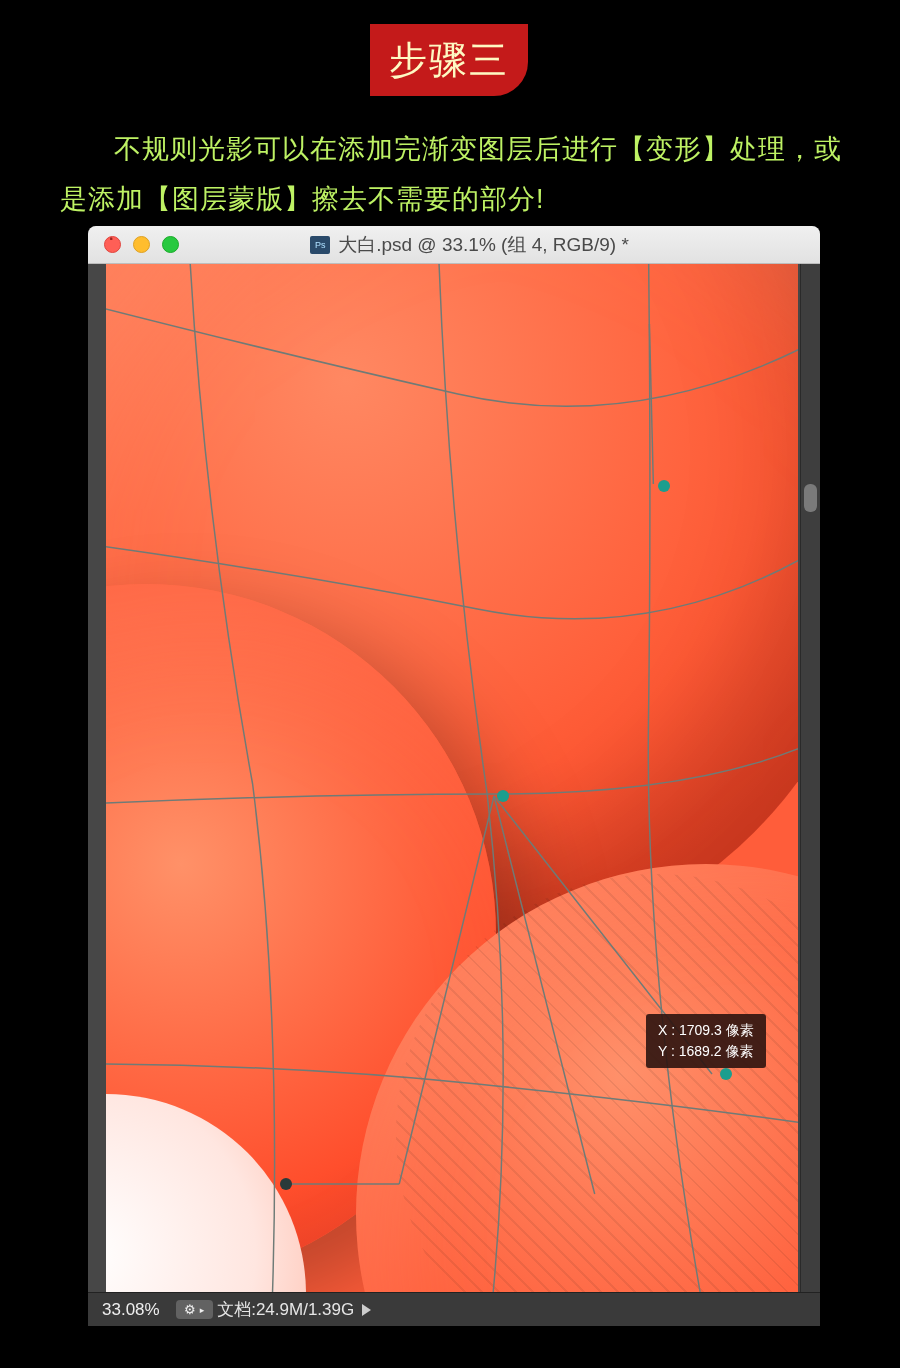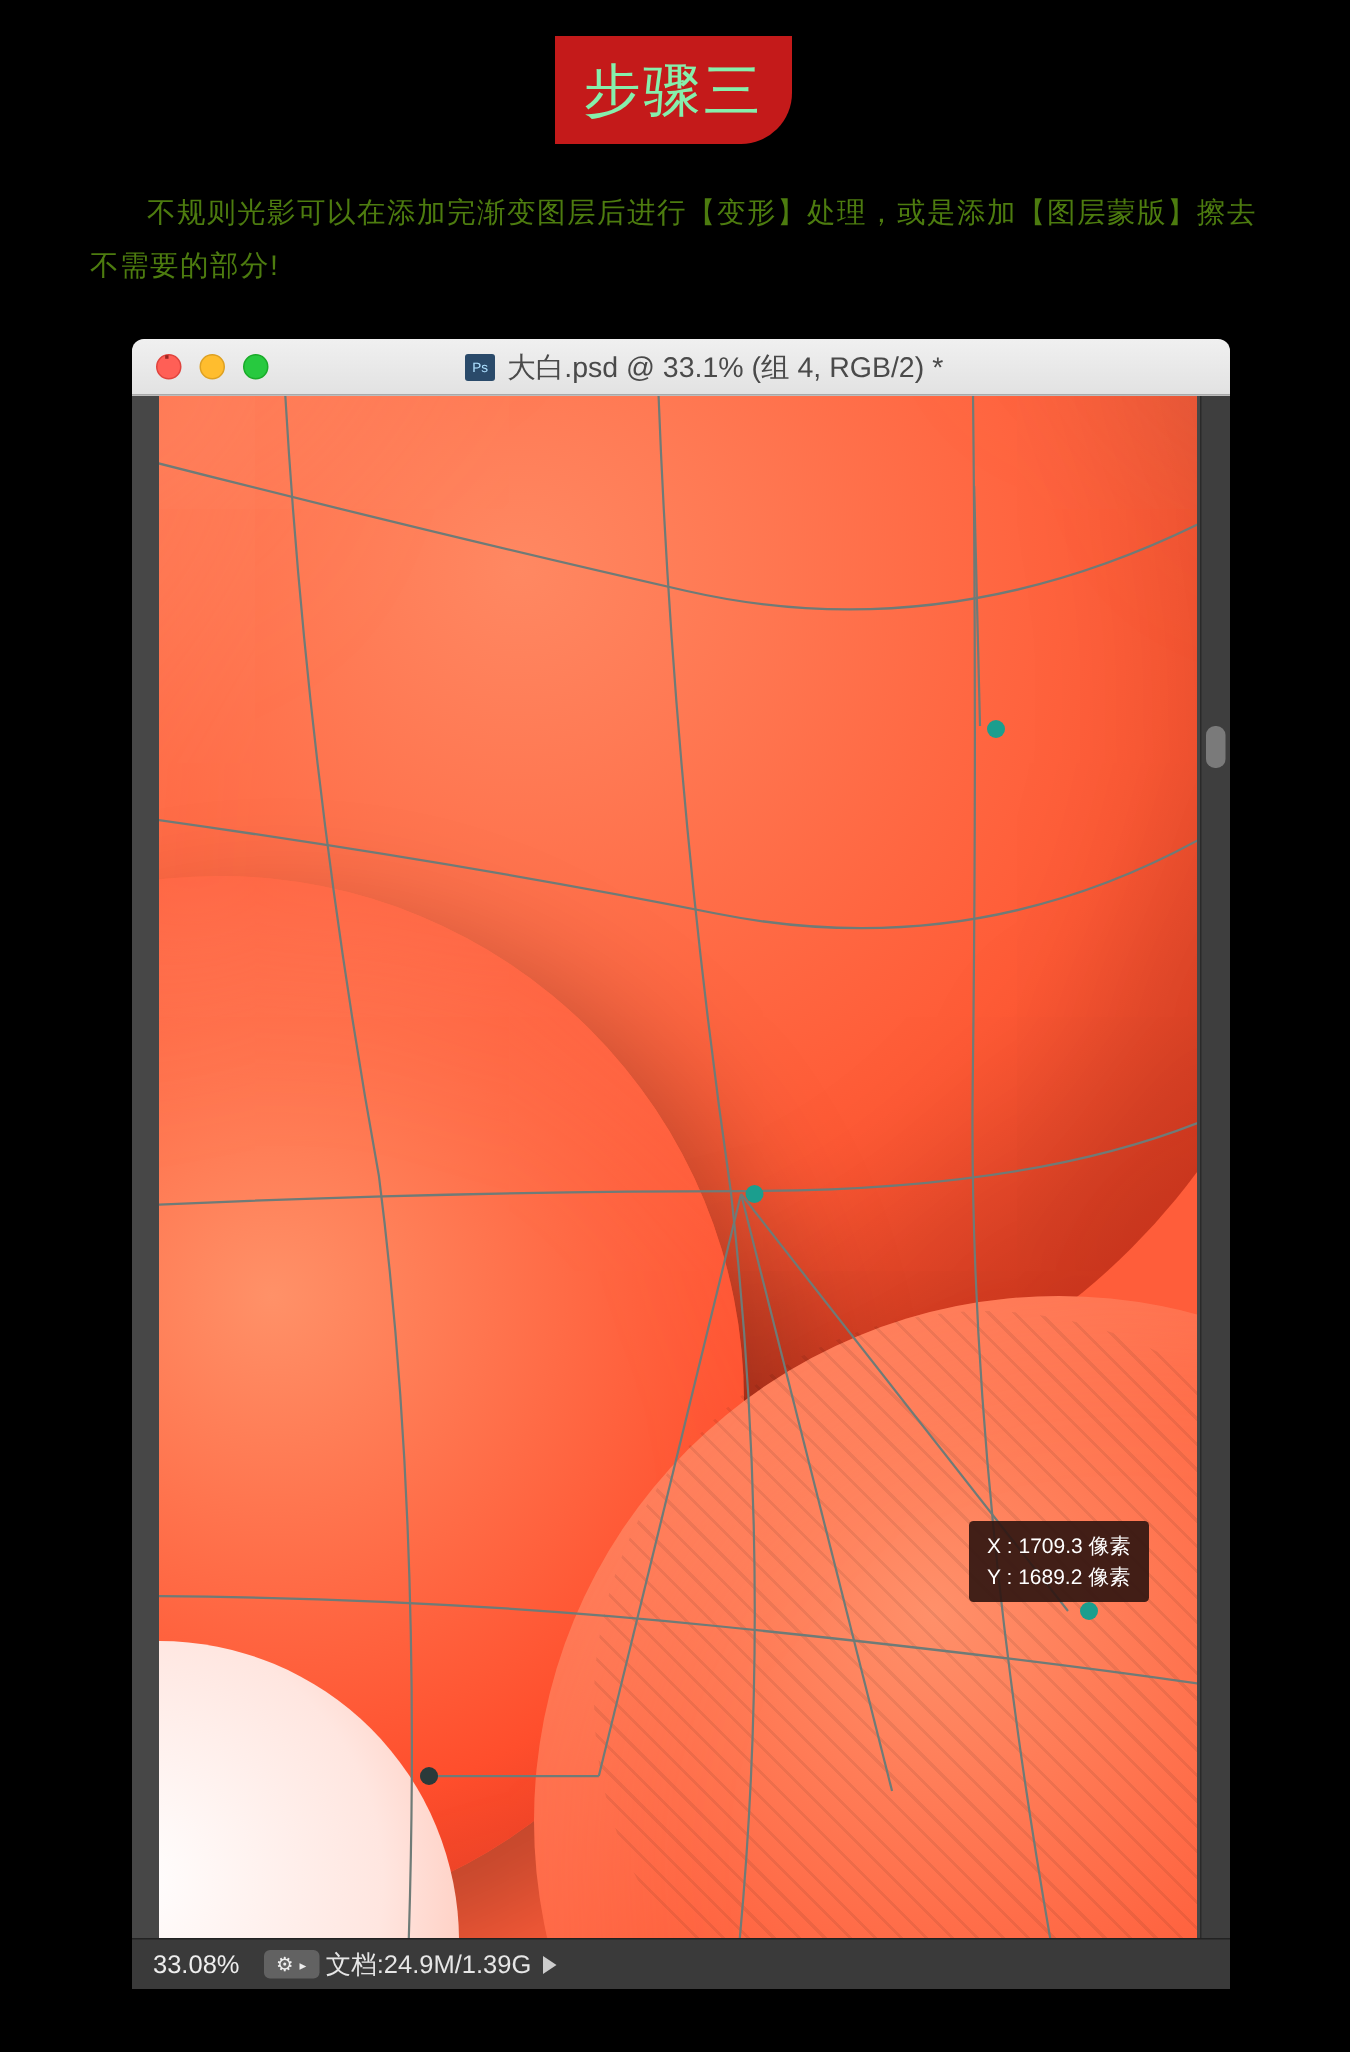--- a/index.html
+++ b/index.html
@@ -11,36 +11,36 @@
     overflow: hidden;
     position: relative;
   }
   .step-badge {
     position: absolute;
     top: 24px;
     left: 370px;
     width: 158px;
     height: 72px;
     background: #c41a1a;
-    color: #86efac;
+    color: #fef9c3;
     font-size: 38px;
     font-weight: 500;
     display: flex;
     align-items: center;
     justify-content: center;
     border-bottom-right-radius: 34px;
     letter-spacing: 2px;
   }
   .description {
     position: absolute;
     top: 125px;
     left: 60px;
     right: 45px;
-    color: #4d7c0f;
-    font-size: 19px;
+    color: #bef264;
+    font-size: 27px;
     line-height: 1.85;
     letter-spacing: 1px;
     text-indent: 2em;
   }
   .ps-window {
     position: absolute;
     top: 226px;
     left: 88px;
     width: 732px;
     height: 1100px;
@@ -236,21 +236,21 @@
 
 <div class="ps-window">
   <div class="titlebar">
     <div class="traffic-lights">
       <span class="tl-close"></span>
       <span class="tl-min"></span>
       <span class="tl-max"></span>
     </div>
     <div class="title-text">
       <span class="ps-icon">Ps</span>
-      <span>大白.psd @ 33.1% (组 4, RGB/2) *</span>
+      <span>大白.psd @ 33.1% (组 4, RGB/9) *</span>
     </div>
   </div>
 
   <div class="canvas-area">
     <div class="canvas-inner">
       <div class="shape-bg"></div>
       <div class="shape1"></div>
       <div class="shape2"></div>
       <div class="shape3"></div>
       <div class="shape4"></div>

